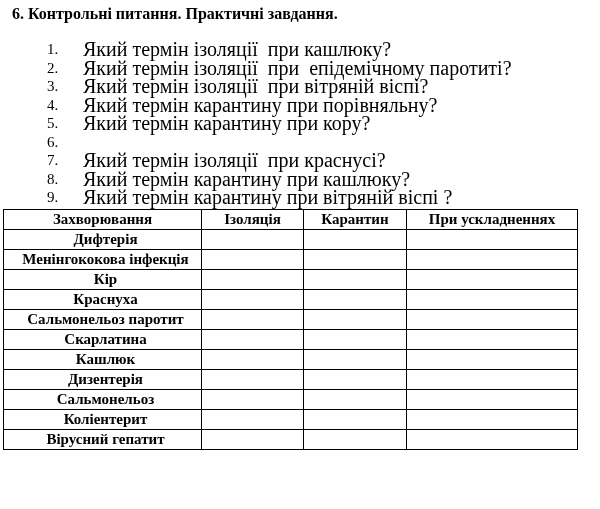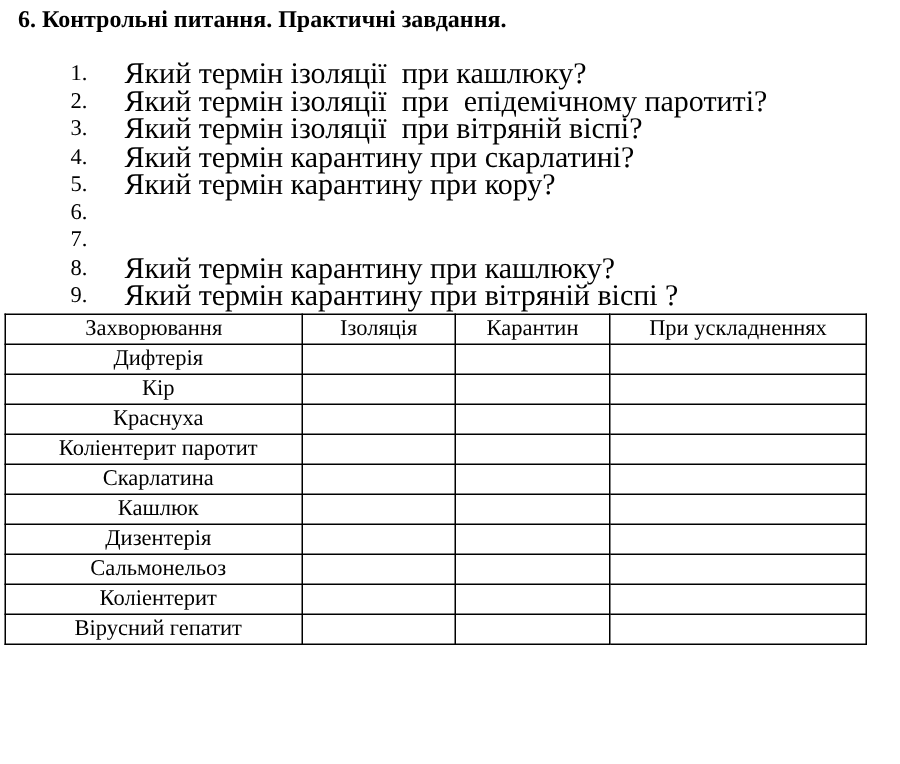--- a/index.html
+++ b/index.html
@@ -30,21 +30,21 @@
     margin: 2px 0 0 3px;
     border-collapse: collapse;
     table-layout: fixed;
     width: 574px;
   }
   .ctable th, .ctable td {
     border: 1px solid #000000;
     height: 19px;
     padding: 0;
     font-size: 15px;
-    font-weight: normal;
+    font-weight: bold;
     line-height: 18px;
     overflow: hidden;
     white-space: nowrap;
   }
   .ctable th { text-align: center; }
   .ctable td.disease { padding-left: 6px; text-align: center; }
   col.c1 { width: 198px; }
   col.c2 { width: 102px; }
   col.c3 { width: 103px; }
   col.c4 { width: 171px; }
@@ -64,31 +64,32 @@
     <div class="qrow">
       <span class="qnum">2.</span>
       <span class="qtext">Який термін ізоляції  при  епідемічному паротиті?</span>
     </div>
     <div class="qrow">
       <span class="qnum">3.</span>
       <span class="qtext">Який термін ізоляції  при вітряній віспі?</span>
     </div>
     <div class="qrow">
       <span class="qnum">4.</span>
-      <span class="qtext">Який термін карантину при скарлатині?</span>
+      <span class="qtext">Який термін карантину при порівняльну?</span>
     </div>
     <div class="qrow">
       <span class="qnum">5.</span>
       <span class="qtext">Який термін карантину при кору?</span>
     </div>
     <div class="qrow">
       <span class="qnum">6.</span>
     </div>
     <div class="qrow">
       <span class="qnum">7.</span>
+      <span class="qtext">Який термін ізоляції  при краснусі?</span>
     </div>
     <div class="qrow">
       <span class="qnum">8.</span>
       <span class="qtext">Який термін карантину при кашлюку?</span>
     </div>
     <div class="qrow">
       <span class="qnum">9.</span>
       <span class="qtext">Який термін карантину при вітряній віспі ?</span>
     </div>
   </div>
@@ -109,33 +110,39 @@
       </tr>
     </thead>
     <tbody>
       <tr>
         <td class="disease">Дифтерія</td>
         <td></td>
         <td></td>
         <td></td>
       </tr>
       <tr>
+        <td class="disease">Менінгококова інфекція</td>
+        <td></td>
+        <td></td>
+        <td></td>
+      </tr>
+      <tr>
         <td class="disease">Кір</td>
         <td></td>
         <td></td>
         <td></td>
       </tr>
       <tr>
         <td class="disease">Краснуха</td>
         <td></td>
         <td></td>
         <td></td>
       </tr>
       <tr>
-        <td class="disease">Коліентерит паротит</td>
+        <td class="disease">Сальмонельоз паротит</td>
         <td></td>
         <td></td>
         <td></td>
       </tr>
       <tr>
         <td class="disease">Скарлатина</td>
         <td></td>
         <td></td>
         <td></td>
       </tr>

